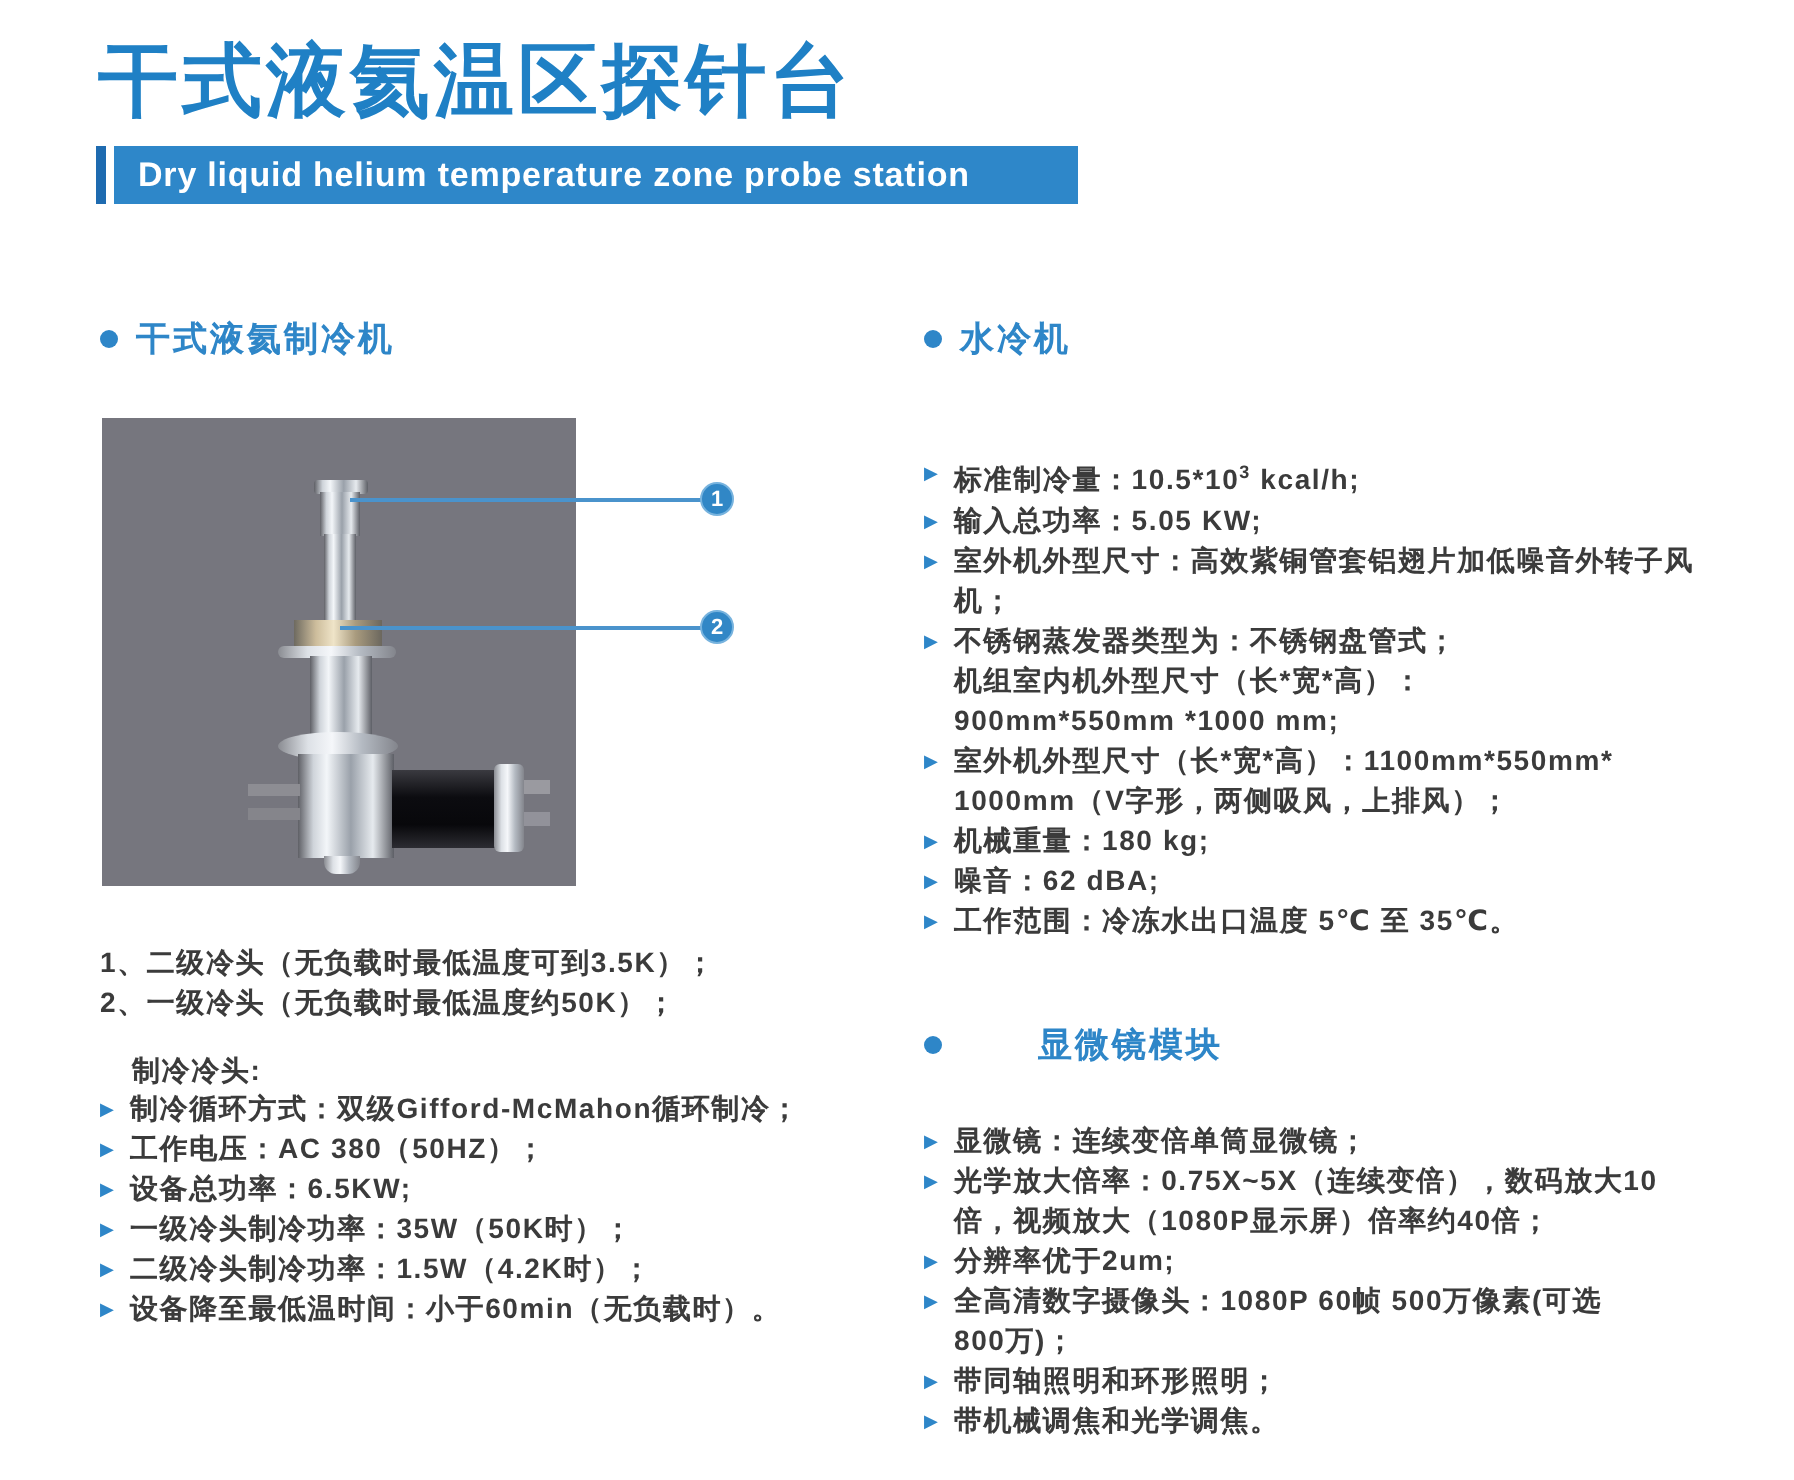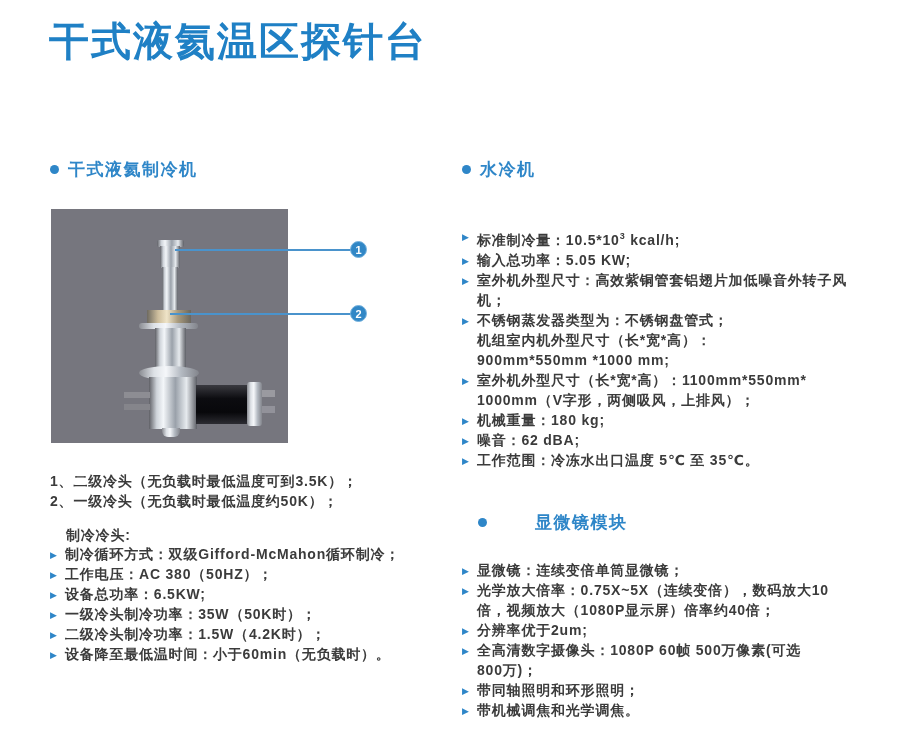--- a/index.html
+++ b/index.html
@@ -51,29 +51,34 @@
   .list-left .line { line-height:20px; }
   .mk { width:15px; flex:0 0 15px; color:#2e86c8; font-size:9px; line-height:20px;
     transform:translateY(0.5px); }
   .cont .mk { visibility:hidden; }
   .tx { flex:1; }
   sup { font-size:9px; }
 
   .intro-right { position:absolute; left:0; top:205px; line-height:16px; }
   .heading-left-1  { left:0; top:158px; }
   .heading-right-1 { left:0; top:158px; }
-  .heading-right-2 { left:16px; top:511px;gap:48px; }
+  .heading-right-2 { left:0; top:511px;gap:48px; }
 </style>
 </head>
 <body>
 
 <div class="page">
 
   <div class="title">干式液氦温区探针台</div>
 
+  <div class="banner">
+    <div class="banner-bar"></div>
+    <div class="banner-gap"></div>
+    <div class="banner-main">Dry liquid helium temperature zone probe station</div>
+  </div>
 
   <div class="col col-left">
 
     <div class="section-heading heading-left-1">
       <span class="dot"></span>
       <span>干式液氦制冷机</span>
     </div>
 
     <div class="figure-area">
       <div class="device-box">

